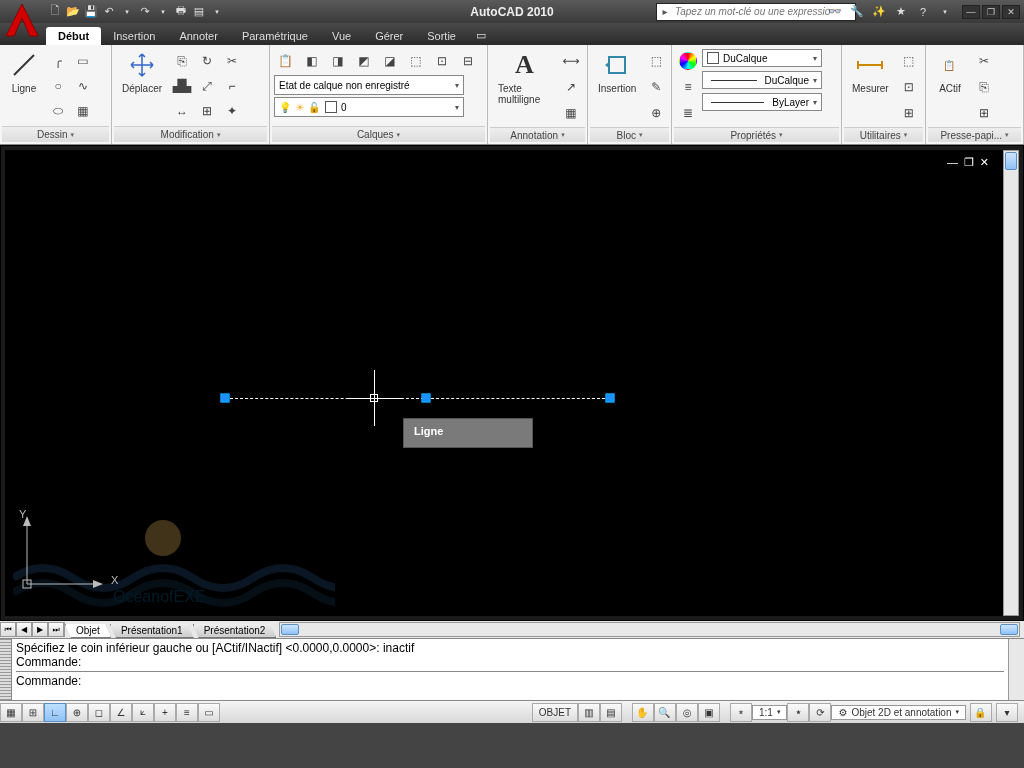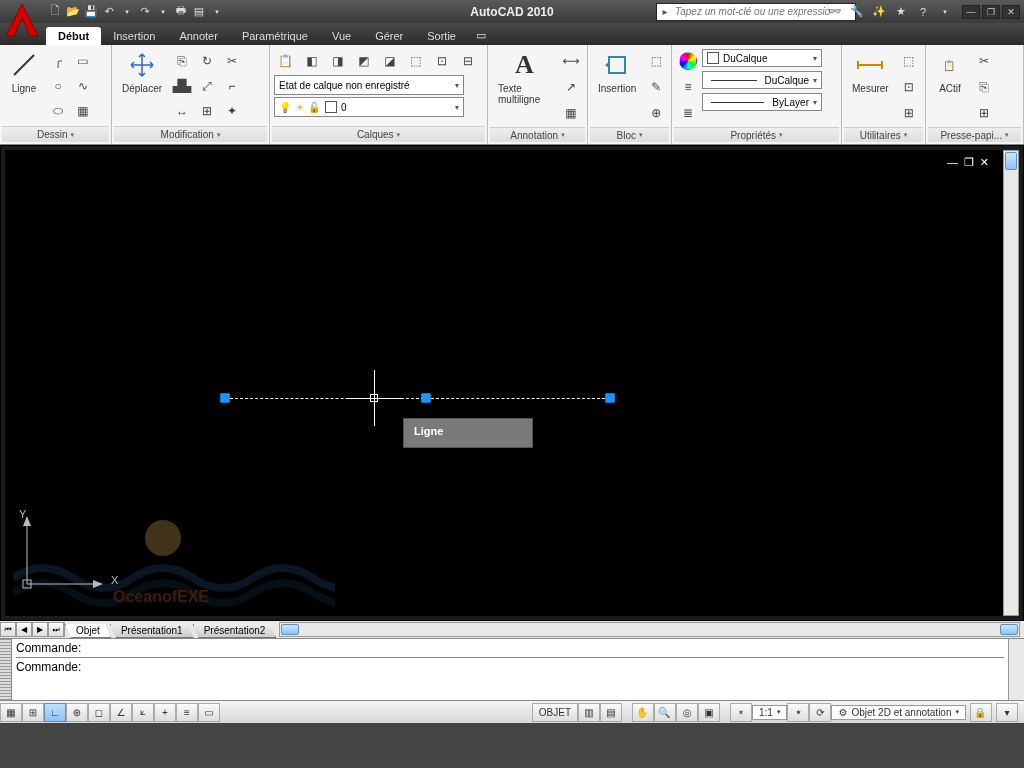--- a/index.html
+++ b/index.html
@@ -307,21 +307,21 @@
       <span>❐</span>
       <span>✕</span>
     </div>
 
     <div class="watermark">
       <svg width="322" height="100">
         <path d="M0 70 Q30 50 60 70 T120 70 T180 70 T240 70 T300 70 T360 70" stroke="#2a5a8a" stroke-width="8" fill="none"></path>
         <path d="M0 85 Q30 65 60 85 T120 85 T180 85 T240 85 T300 85 T360 85" stroke="#1a3a5a" stroke-width="8" fill="none"></path>
         <circle cx="150" cy="30" r="18" fill="#ffcc66"></circle>
       </svg>
-      <div style="position:absolute; bottom:2px; left:100px; color:#f97316; font-weight:bold; font-size:16px;">OceanofEXE</div>
+      <div style="position:absolute; bottom:2px; left:100px; color:#0369a1; font-weight:normal; font-size:16px;">OceanofEXE</div>
     </div>
 
     <div class="ucs">
       <svg width="100" height="80" style="overflow:visible;">
         <line x1="8" y1="70" x2="8" y2="8" stroke="#bbb" stroke-width="1"></line>
         <polygon points="8,2 4,12 12,12" fill="#bbb"></polygon>
         <line x1="8" y1="70" x2="78" y2="70" stroke="#bbb" stroke-width="1"></line>
         <polygon points="84,70 74,66 74,74" fill="#bbb"></polygon>
         <rect x="4" y="66" width="8" height="8" fill="none" stroke="#bbb"></rect>
       </svg>
@@ -361,20 +361,21 @@
   </div>
   <div class="hscroll-track">
     <div class="lthumb"></div>
       <div class="rthumb"></div>
   </div>
 </div>
 
 <div class="cmd-area">
   <div class="cmd-gutter"></div>
   <div class="cmd-text">
+    <div>Spécifiez le coin inférieur gauche ou [ACtif/INactif] &lt;0.0000,0.0000&gt;: inactif</div>
     <div>Commande:</div>
     <div style="border-top:1px solid #888; margin-top:2px; padding-top:2px;">Commande:</div>
   </div>
   <div class="cmd-scroll"></div>
 </div>
 
 <div class="status">
   <div class="status-btns">
     <div class="stbtn">▦</div>
     <div class="stbtn">⊞</div>

